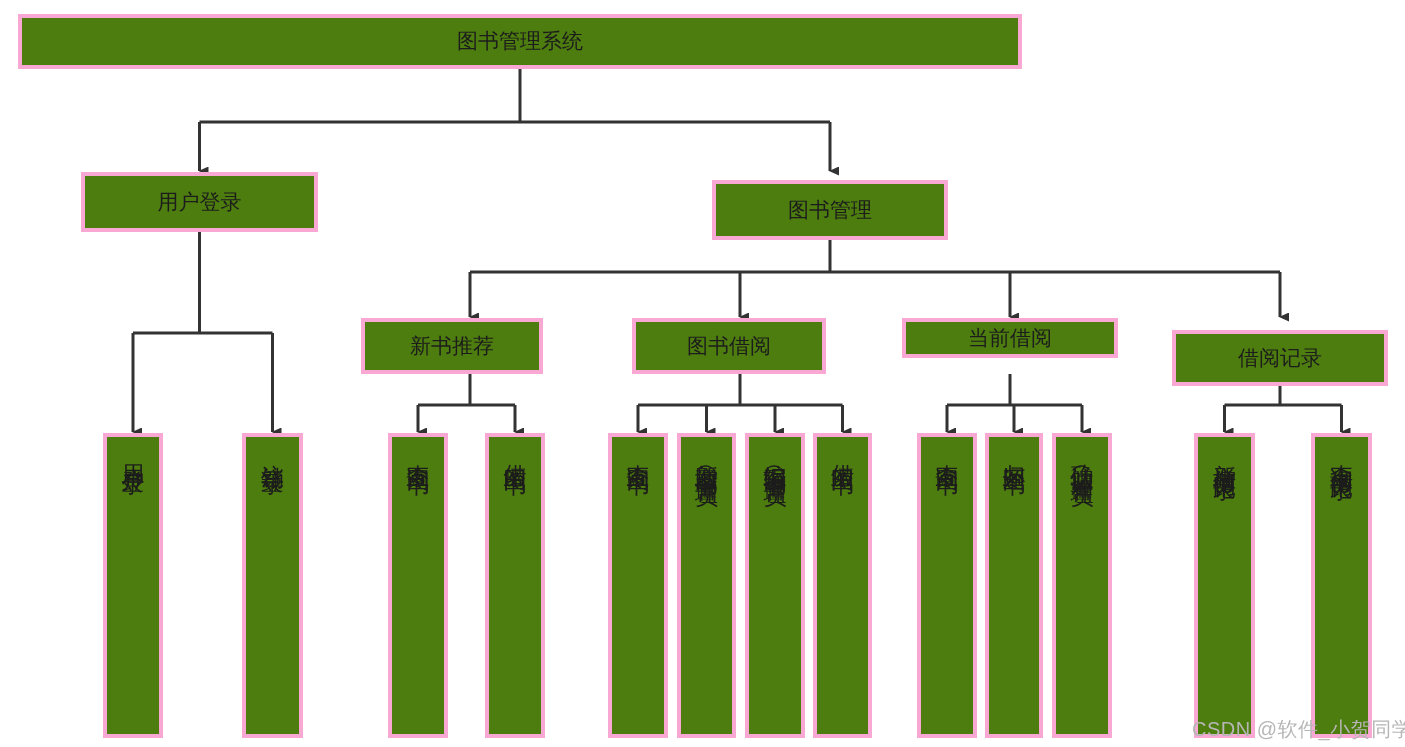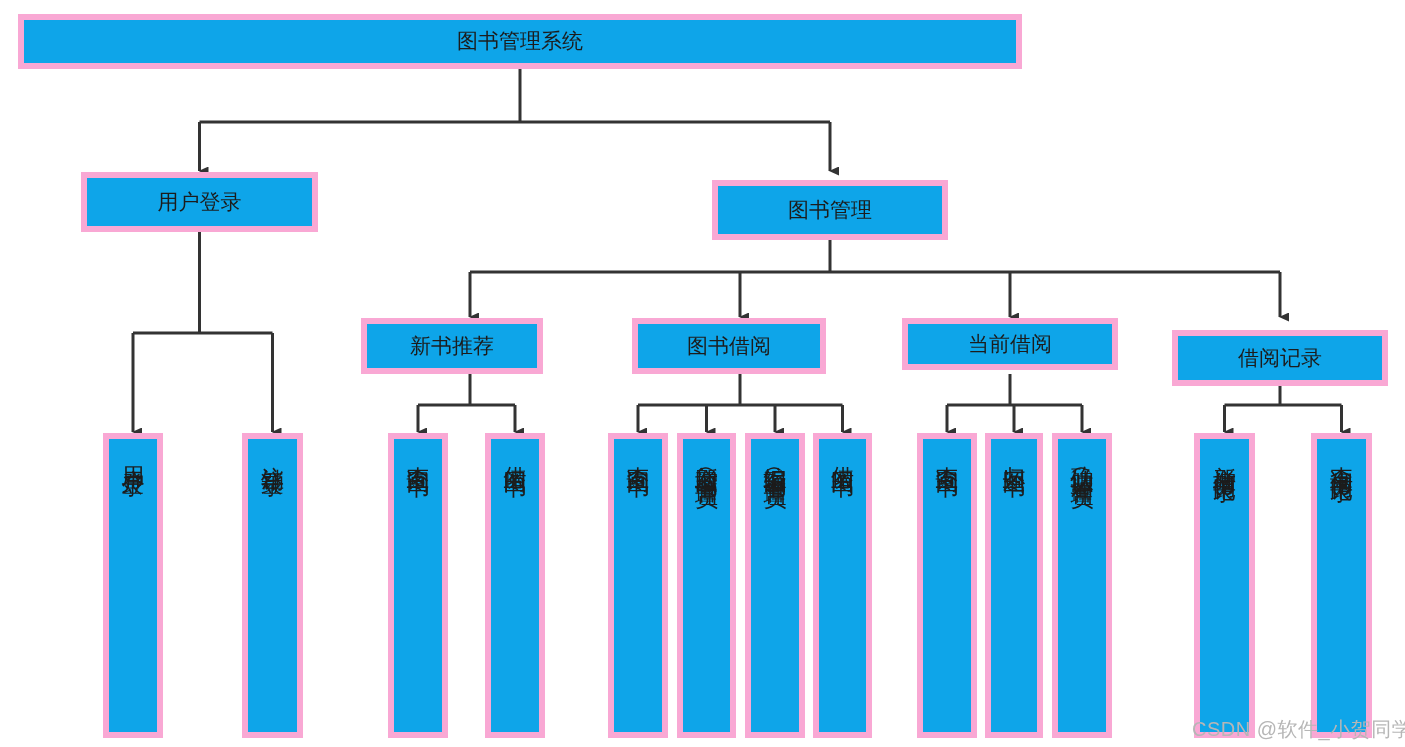--- a/index.html
+++ b/index.html
@@ -21,22 +21,22 @@
     position: absolute;
     left: 0;
     top: 0;
     width: 1405px;
     height: 747px;
     pointer-events: none;
   }
   .node {
     position: absolute;
     box-sizing: border-box;
-    background: #0ea5e9;
-    border: 6px solid #f9a8d4;
+    background: #4d7c0f;
+    border: 4px solid #f9a8d4;
     display: flex;
     align-items: center;
     justify-content: center;
     color: #1c1c1c;
   }
   .node .label {
     display: block;
     text-align: center;
     line-height: 1.18;
     white-space: nowrap;
@@ -121,21 +121,21 @@
       </div>
       <div class="node horiz" style="left: 712px; top: 172px; width: 236px; height: 60px; margin-top: 8px;">
         <span class="label">图书管理</span>
       </div>
       <div class="node horiz" style="left: 361px; top: 318px; width: 182px; height: 56px;">
         <span class="label">新书推荐</span>
       </div>
       <div class="node horiz" style="left: 632px; top: 318px; width: 194px; height: 56px;">
         <span class="label">图书借阅</span>
       </div>
-      <div class="node horiz" style="left: 902px; top: 318px; width: 216px; height: 52px;">
+      <div class="node horiz" style="left: 902px; top: 318px; width: 216px; height: 40px;">
         <span class="label">当前借阅</span>
       </div>
       <div class="node horiz" style="left: 1172px; top: 330px; width: 216px; height: 56px;">
         <span class="label">借阅记录</span>
       </div>
       <div class="node vert" style="left: 103px; top: 433px; width: 60px; height: 305px;">
         <span class="label">用户登录</span>
       </div>
       <div class="node vert" style="left: 242px; top: 433px; width: 61px; height: 305px;">
         <span class="label">注销登录</span>

